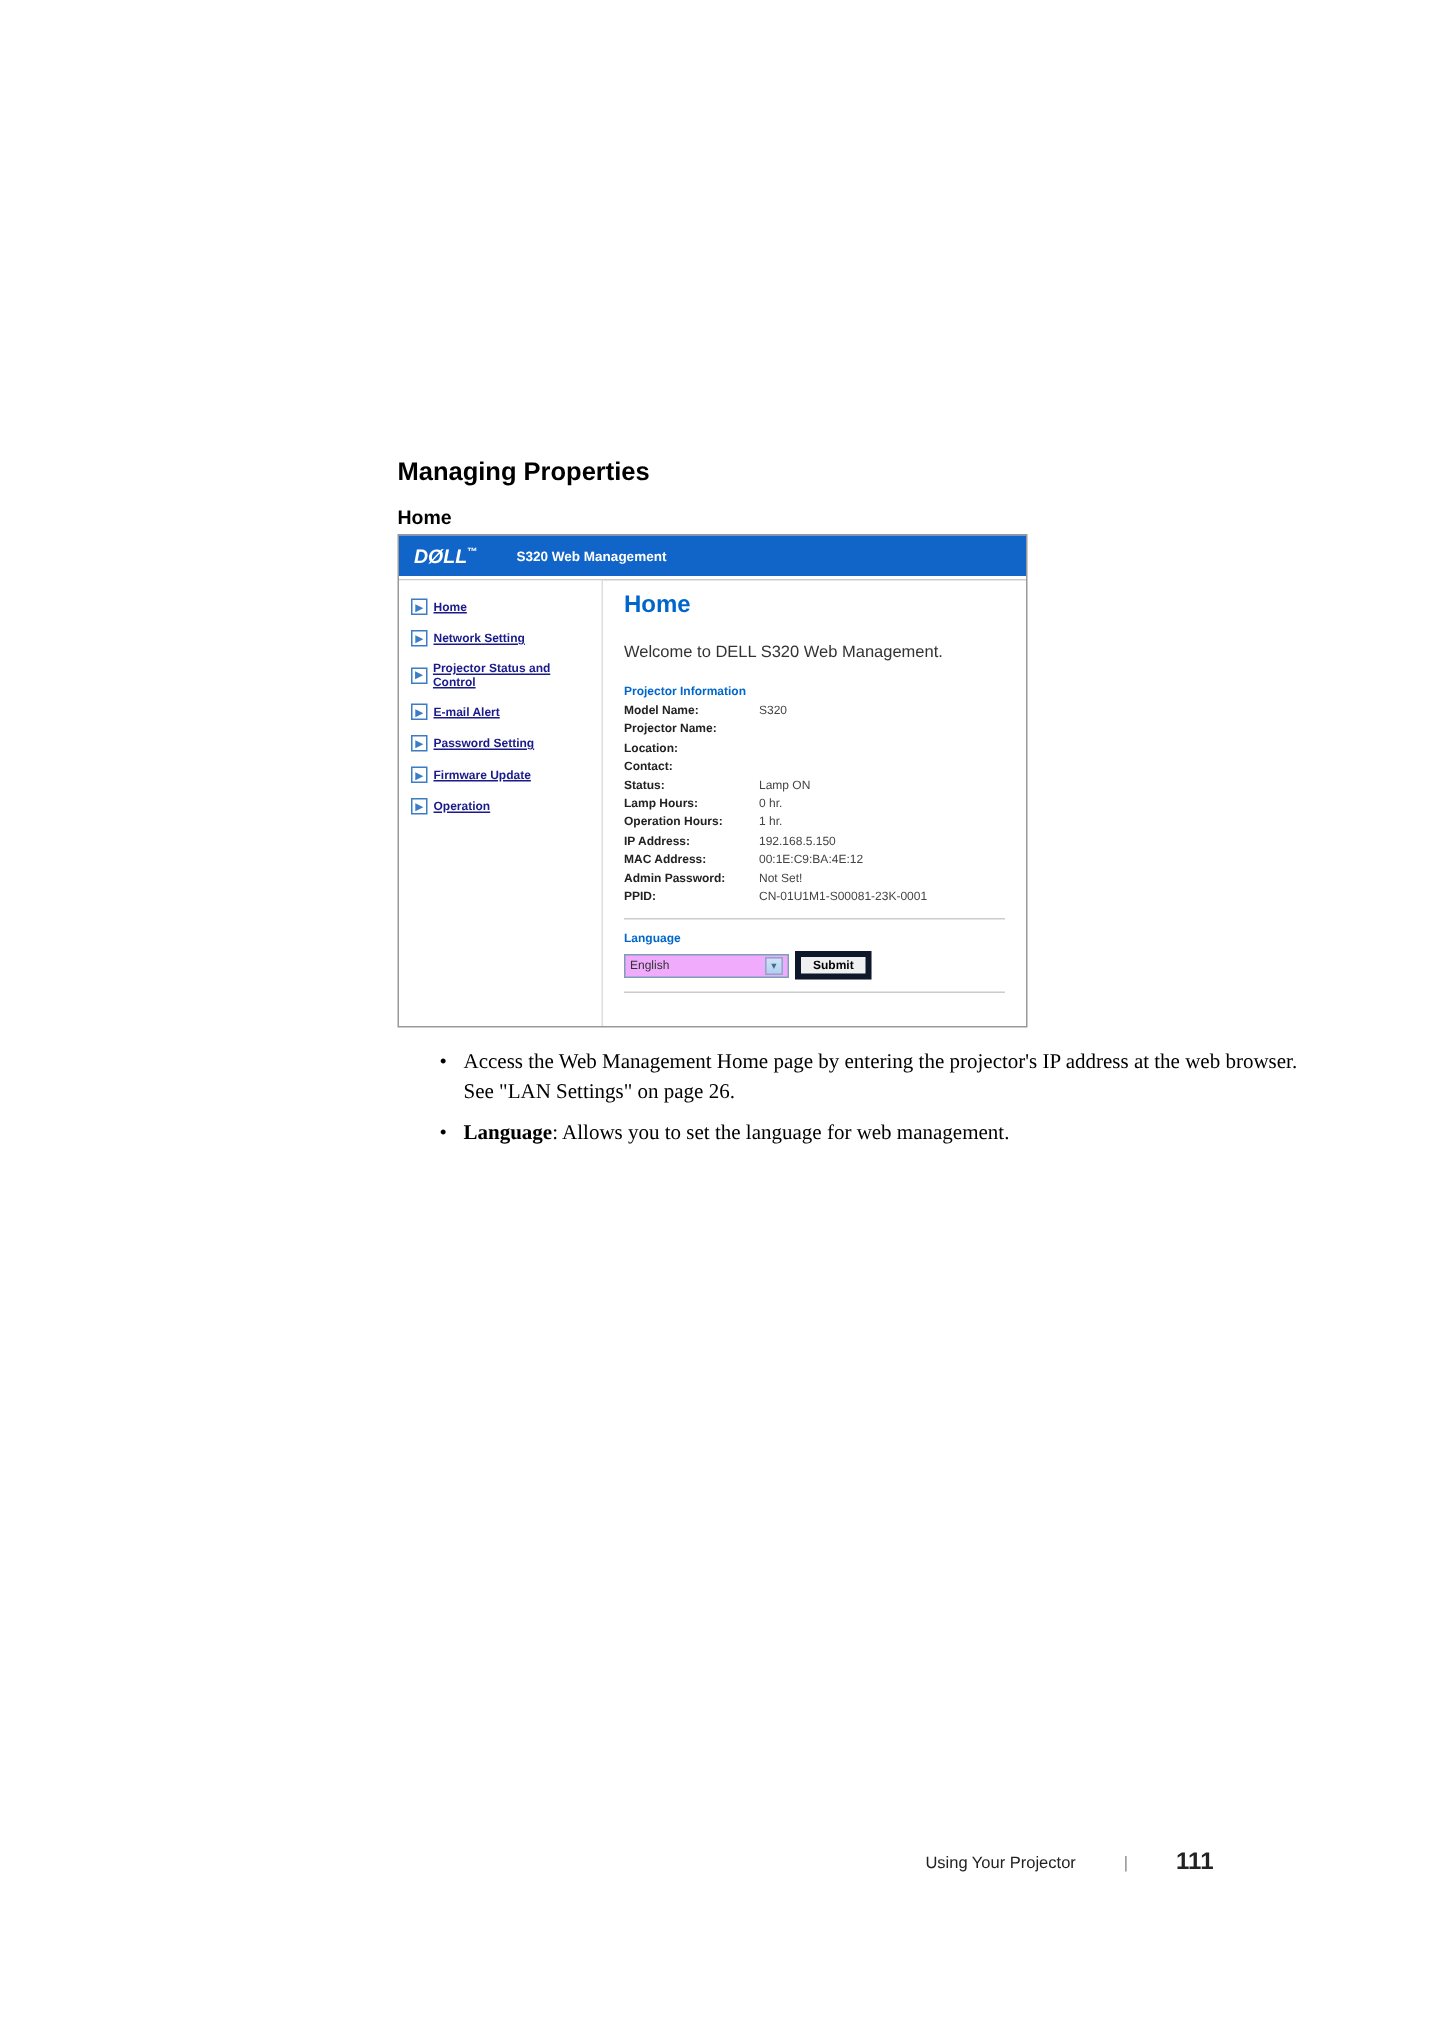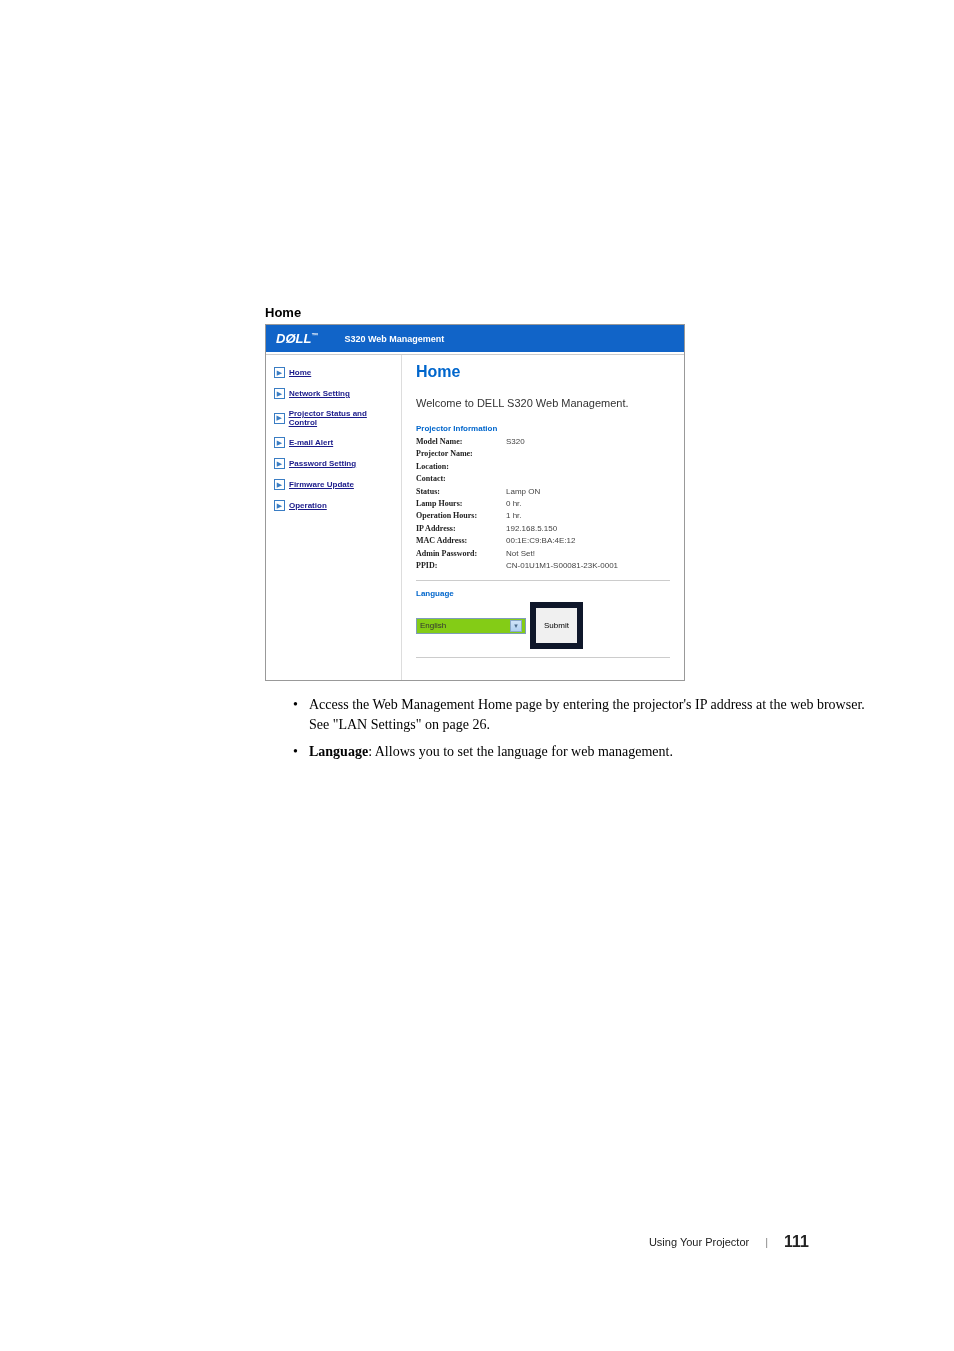--- a/index.html
+++ b/index.html
@@ -119,21 +119,20 @@
     }
     .info-row {
       display: flex;
       font-size: 8px;
       color: #222;
       line-height: 1.55;
     }
     .info-label {
       width: 90px;
       font-weight: bold;
-      font-family: Liberation Serif, serif;
     }
     .info-value {
       flex: 1;
       color: #444;
     }
     .divider {
       height: 1px;
       background: #ccc;
       margin: 8px 0;
     }
@@ -141,43 +140,44 @@
       display: flex;
       align-items: center;
       gap: 4px;
       margin-top: 4px;
     }
     .lang-select {
       border: 1px solid #7e9db9;
       font-size: 8px;
       padding: 1px 3px;
       width: 110px;
-      background: #84cc16;
+      background: #f0abfc;
       color: #333;
       display: flex;
       justify-content: space-between;
       align-items: center;
     }
     .lang-select-arrow {
       width: 12px;
       height: 12px;
       background: linear-gradient(#cfe3f8, #b0d0f0);
       border: 1px solid #8aa8c8;
       display: flex;
       align-items: center;
       justify-content: center;
       font-size: 7px;
       color: #4a6a8a;
     }
     .submit-btn {
-      border: 6px solid #0f172a;
+      border: 4px solid #0f172a;
       background: #f0f0f0;
       font-size: 8px;
-      padding: 13px 8px;
+      padding: 1px 8px;
       cursor: pointer;
+      font-weight: bold;
     }
     .bullet-list {
       margin-top: 14px;
       padding-left: 28px;
     }
     .bullet-item {
       display: flex;
       margin-bottom: 8px;
       font-size: 14px;
       line-height: 1.4;
@@ -191,34 +191,35 @@
     }
     .footer {
       position: absolute;
       bottom: 100px;
       right: 145px;
       font-size: 11px;
       font-family: Arial, Helvetica, sans-serif;
       color: #222;
       display: flex;
       align-items: center;
-      gap: 16px;
+      gap: 32px;
     }
     .footer-divider {
       color: #888;
     }
     .page-num {
       font-weight: bold;
       font-size: 16px;
     }
   </style>
 </head>
 <body>
 
 <div class="page-content">
+  <h2 class="section-heading">Managing Properties</h2>
   <h3 class="subsection-heading">Home</h3>
 
   <div class="screenshot-box">
     <div class="screenshot-header">
       <span class="dell-logo"><span>DØLL</span><sup>™</sup></span>
       <span class="header-title">S320 Web Management</span>
     </div>
     <div class="screenshot-body">
       <div class="sidebar">
         <div class="sidebar-item">

